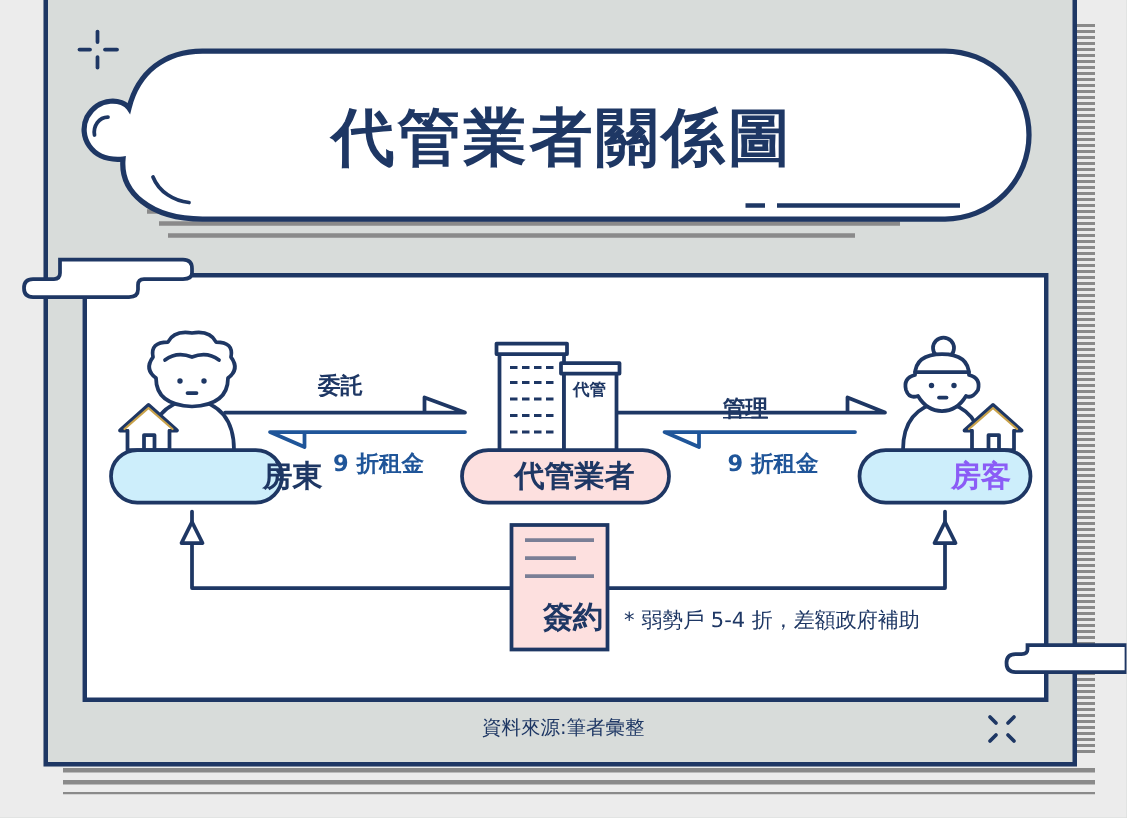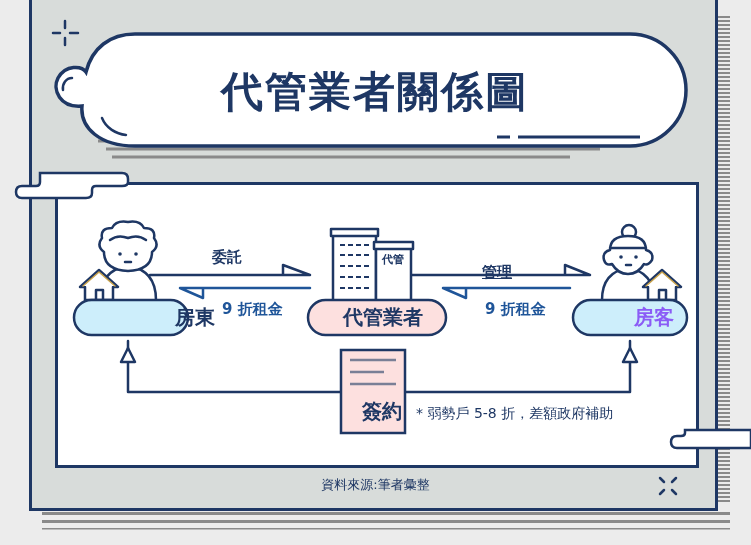--- a/index.html
+++ b/index.html
@@ -145,15 +145,15 @@
 <div class="abs" style="left:308px;top:304px;width:150px;text-align:center;font-size:20px;font-weight:bold;color:#1e3764;">代管業者</div>
 <div class="abs" style="left:573px;top:304px;width:114px;text-align:center;font-size:20px;font-weight:bold;color:#8b5cf6;margin-left:24px;">房客</div>
 
 <div class="abs" style="left:212px;top:248px;font-size:15px;font-weight:bold;color:#1e3764;">委託</div>
 <div class="abs" style="left:222px;top:300px;font-size:15px;font-weight:bold;color:#1f5599;">9 折租金</div>
 <div class="abs" style="left:482px;top:263px;font-size:15px;font-weight:bold;color:#1e3764;text-decoration:underline;">管理</div>
 <div class="abs" style="left:485px;top:300px;font-size:15px;font-weight:bold;color:#1f5599;">9 折租金</div>
 
 <div class="abs" style="left:341px;top:398px;width:82px;text-align:center;font-size:20px;font-weight:bold;color:#1e3764;">簽約</div>
 
-<div class="abs" style="left:416px;top:405px;font-size:14px;color:#1e3764;">* 弱勢戶 5-8 折，差額政府補助</div>
+<div class="abs" style="left:416px;top:405px;font-size:14px;color:#1e3764;">* 弱勢戶 5-4 折，差額政府補助</div>
 
 <div class="abs" style="left:0;top:476px;width:751px;text-align:center;font-size:13px;color:#1e3764;">資料來源:筆者彙整</div>
 
 </body></html>

